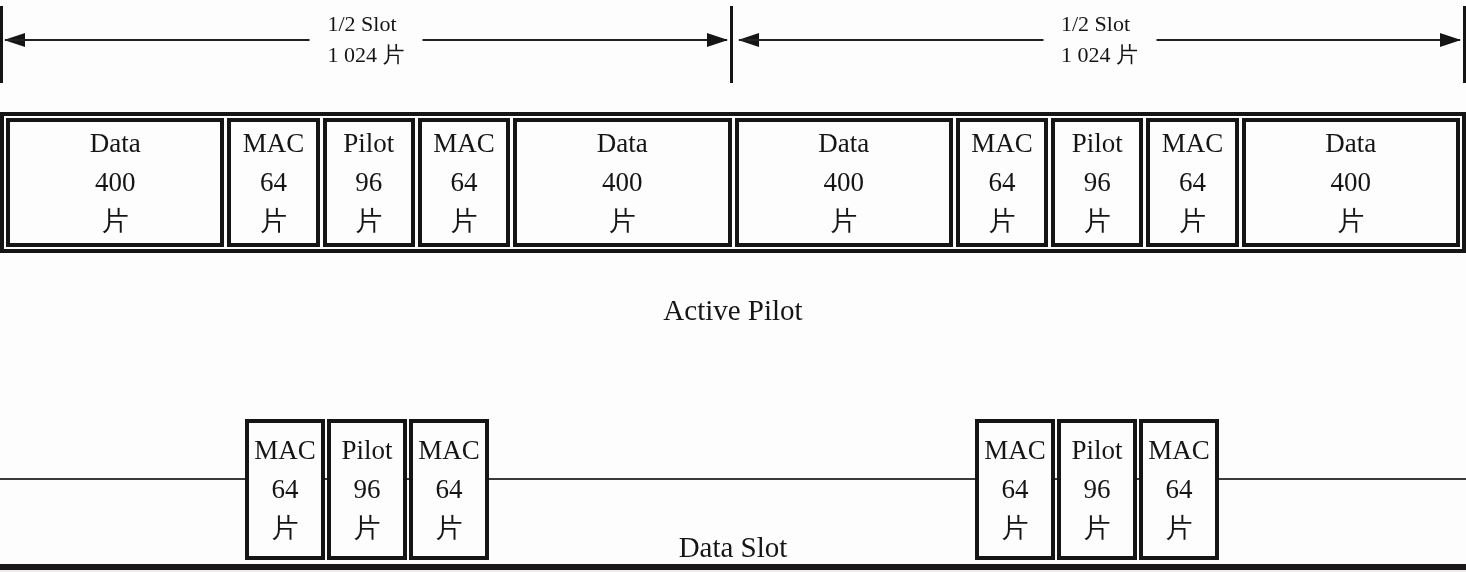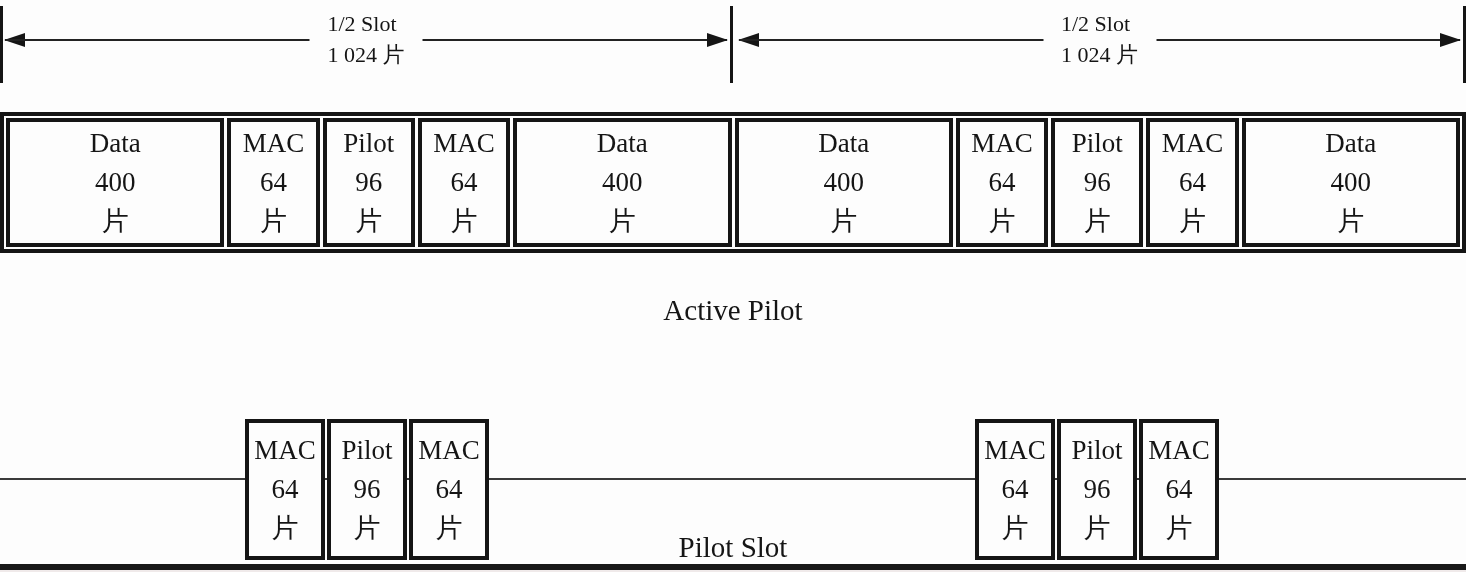--- a/index.html
+++ b/index.html
@@ -162,18 +162,18 @@
       <div>96</div>
       <div>片</div>
     </div>
     <div class="idle-cell">
       <div>MAC</div>
       <div>64</div>
       <div>片</div>
     </div>
   </div>
 
-  <div class="caption" style="top:531px">Pilot Slot</div>
+  <div class="caption" style="top:531px">Data Slot</div>
 
   <div class="bottom-bar"></div>
   <div class="bottom-strip"></div>
 
 </div>
 
 </body></html>

